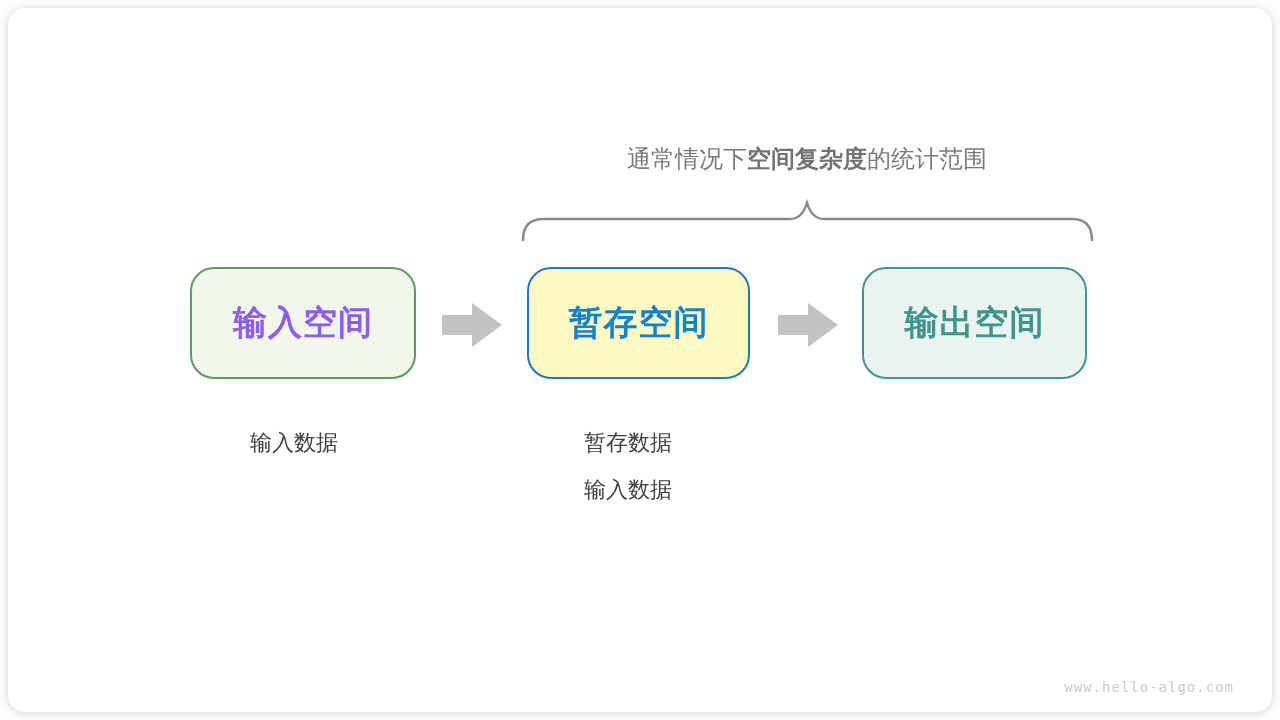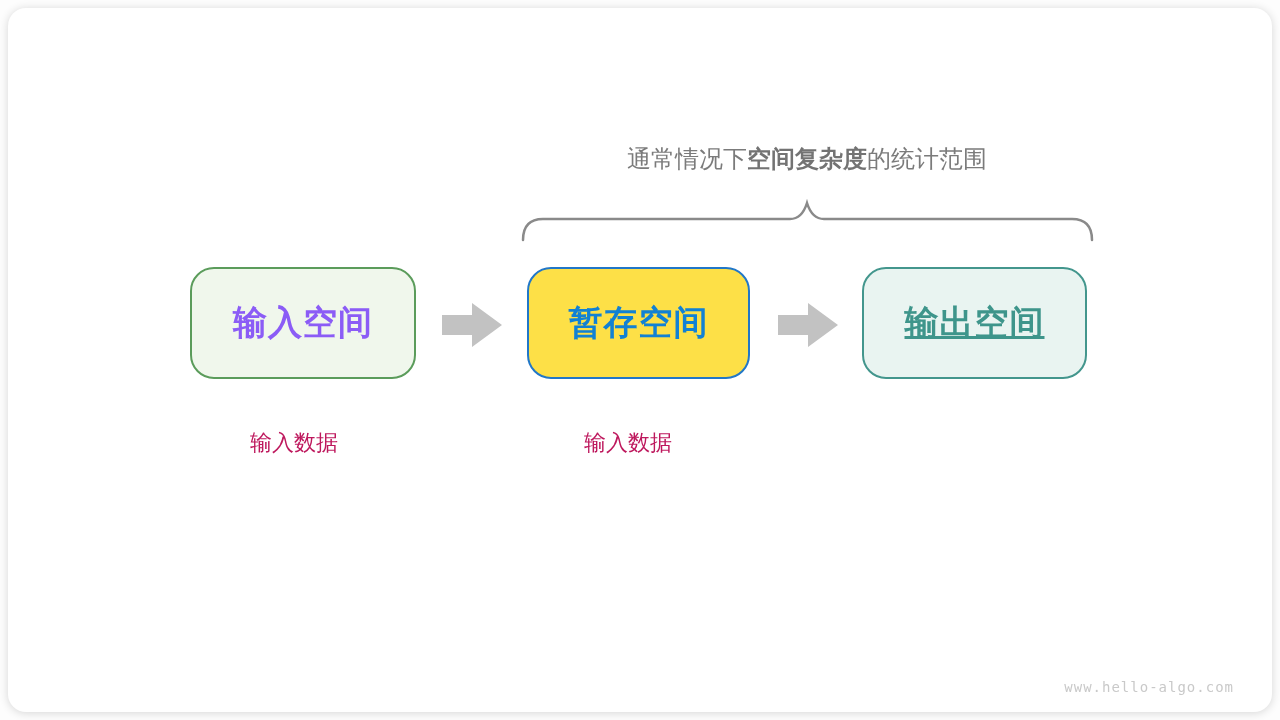--- a/index.html
+++ b/index.html
@@ -52,36 +52,36 @@
     box-sizing: border-box;
     display: flex;
     align-items: center;
     justify-content: center;
     font-size: 34px;
     font-weight: bold;
     letter-spacing: 1px;
   }
   .node-0 { left: 190px; width: 226px; }
   .node-1 { left: 527px; width: 223px; }
-  .node-2 { left: 862px; width: 225px; text-decoration: underline; }
+  .node-2 { left: 862px; width: 225px; }
   .arrow {
     position: absolute;
     top: 303px;
     width: 60px;
     height: 44px;
   }
   .arrow-0 { left: 442px; }
   .arrow-1 { left: 778px; }
   .notes {
     position: absolute;
     top: 428px;
     width: 200px;
     text-align: center;
     font-size: 22px;
-    color: #be185d;
+    color: #404040;
   }
   .notes div { height: 25px; margin-bottom: 22px; white-space: nowrap; }
   .notes-0 { left: 194px; }
   .notes-1 { left: 528px; }
   .notes-2 { left: 875px; }
   .watermark {
     position: absolute;
     right: 46px;
     bottom: 25px;
     font-family: "DejaVu Sans Mono", monospace;
@@ -98,35 +98,36 @@
 
   <div class="caption"><span>通常情况下</span><b>空间复杂度</b><span>的统计范围</span></div>
 
   <svg class="brace" viewBox="0 0 580 48">
     <path d="M 5 42 Q 5 21 25 21 L 272 21 Q 284 21 289 5 Q 294 21 306 21 L 554 21 Q 574 21 574 42" fill="none" stroke="#8a8a8a" stroke-width="2.5" stroke-linecap="round"></path>
   </svg>
 
   <div class="node node-0" style="border-color: rgb(91, 156, 91); background: rgb(240, 247, 236); color: #8b5cf6;">
     <span>输入空间</span>
   </div>
-  <div class="node node-1" style="border-color: rgb(33, 119, 200); background: #fde047; color: rgb(17, 129, 212);">
+  <div class="node node-1" style="border-color: rgb(33, 119, 200); background: #fef9c3; color: rgb(17, 129, 212);">
     <span>暂存空间</span>
   </div>
   <div class="node node-2" style="border-color: rgb(67, 150, 141); background: rgb(233, 244, 241); color: rgb(62, 149, 139);">
     <span>输出空间</span>
   </div>
 
   <svg class="arrow arrow-0" viewBox="0 0 60 44">
     <polygon points="0,12 30,12 30,0 60,22 30,44 30,32 0,32" fill="#c2c2c2"></polygon>
   </svg>
   <svg class="arrow arrow-1" viewBox="0 0 60 44">
     <polygon points="0,12 30,12 30,0 60,22 30,44 30,32 0,32" fill="#c2c2c2"></polygon>
   </svg>
 
   <div class="notes notes-0">
     <div>输入数据</div>
   </div>
   <div class="notes notes-1">
+    <div>暂存数据</div>
     <div>输入数据</div>
   </div>
 
   <div class="watermark">www.hello-algo.com</div>
 </div>
 
 </body></html>

